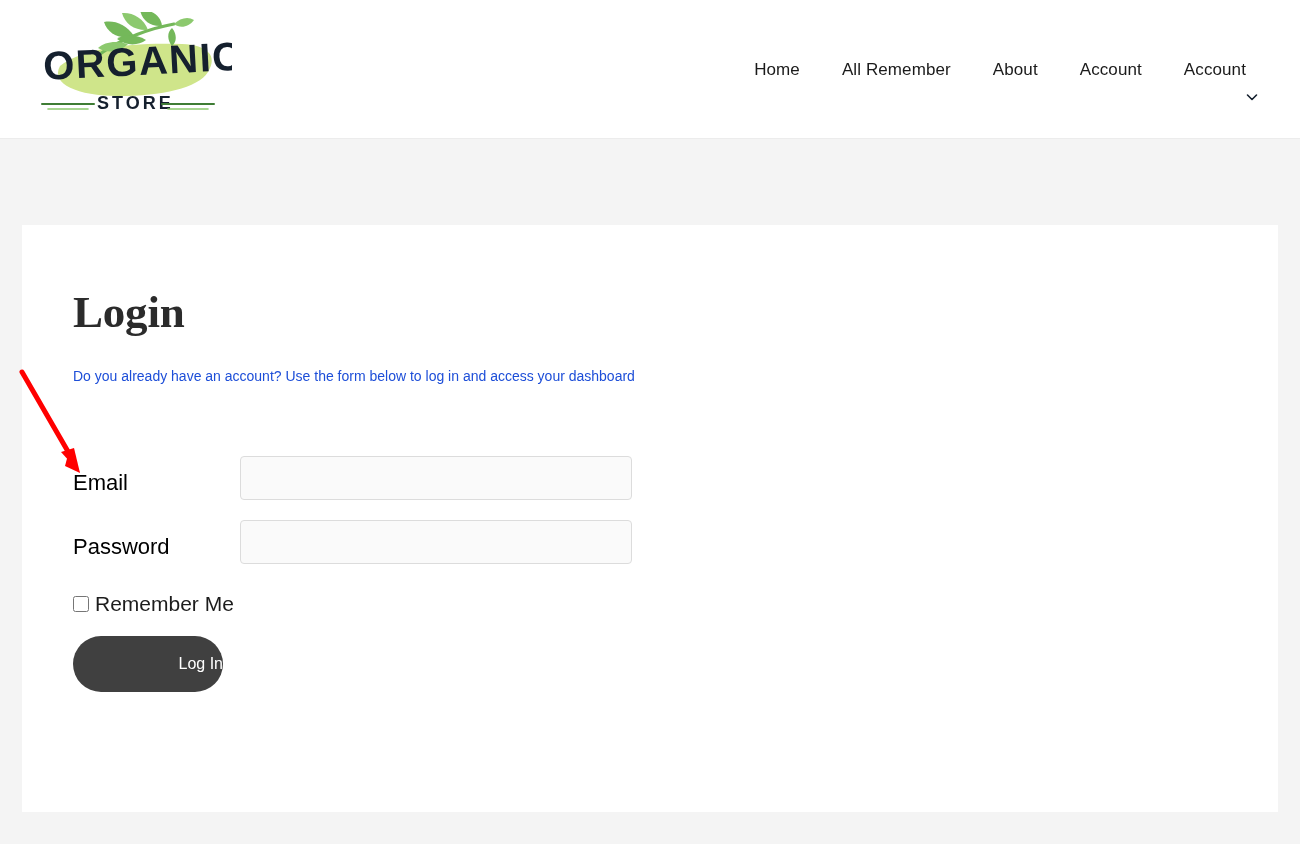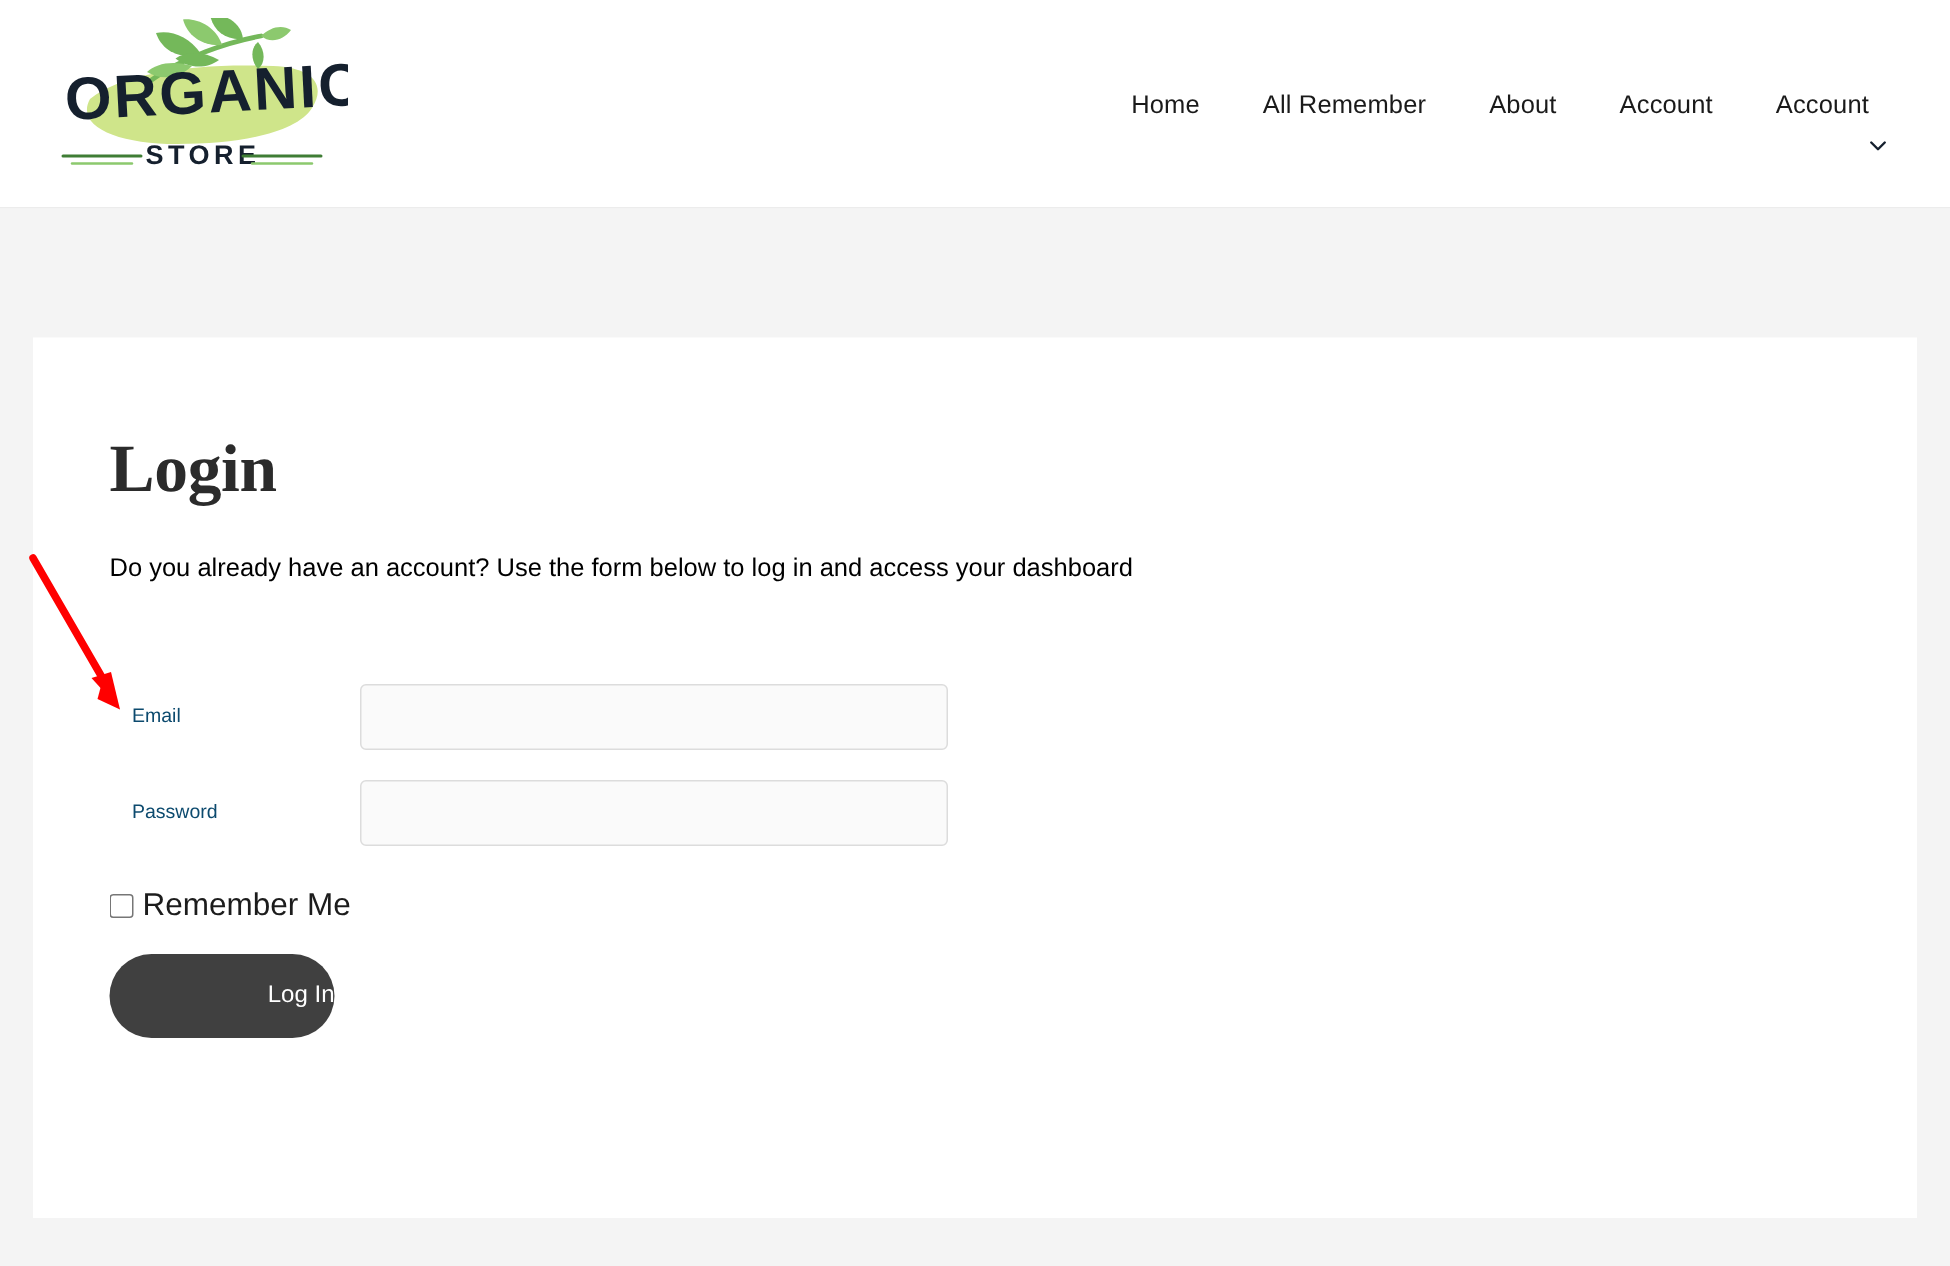--- a/index.html
+++ b/index.html
@@ -93,43 +93,43 @@
     color: #2b2b2b;
     line-height: 1;
     letter-spacing: -0.2px;
   }
 
   .intro-text {
     position: absolute;
     left: 51px;
     top: 142px;
     margin: 0;
-    font-size: 17px;
-    color: #000000;
+    font-size: 14px;
+    color: #1d4ed8;
     line-height: 1.4;
     white-space: nowrap;
   }
 
   
   .login-form {
     position: absolute;
     left: 51px;
     top: 230px;
     width: 620px;
   }
   .form-row {
     position: relative;
     height: 64px;
   }
   .field-label {
     position: absolute;
-    left: 15px;
+    left: 0;
     top: 14px;
-    font-size: 13px;
-    color: #0c4a6e;
+    font-size: 22px;
+    color: #000000;
     line-height: 1.3;
   }
   .field-input {
     position: absolute;
     left: 167px;
     top: 1px;
     width: 392px;
     height: 44px;
     box-sizing: border-box;
     background: #fafafa;

